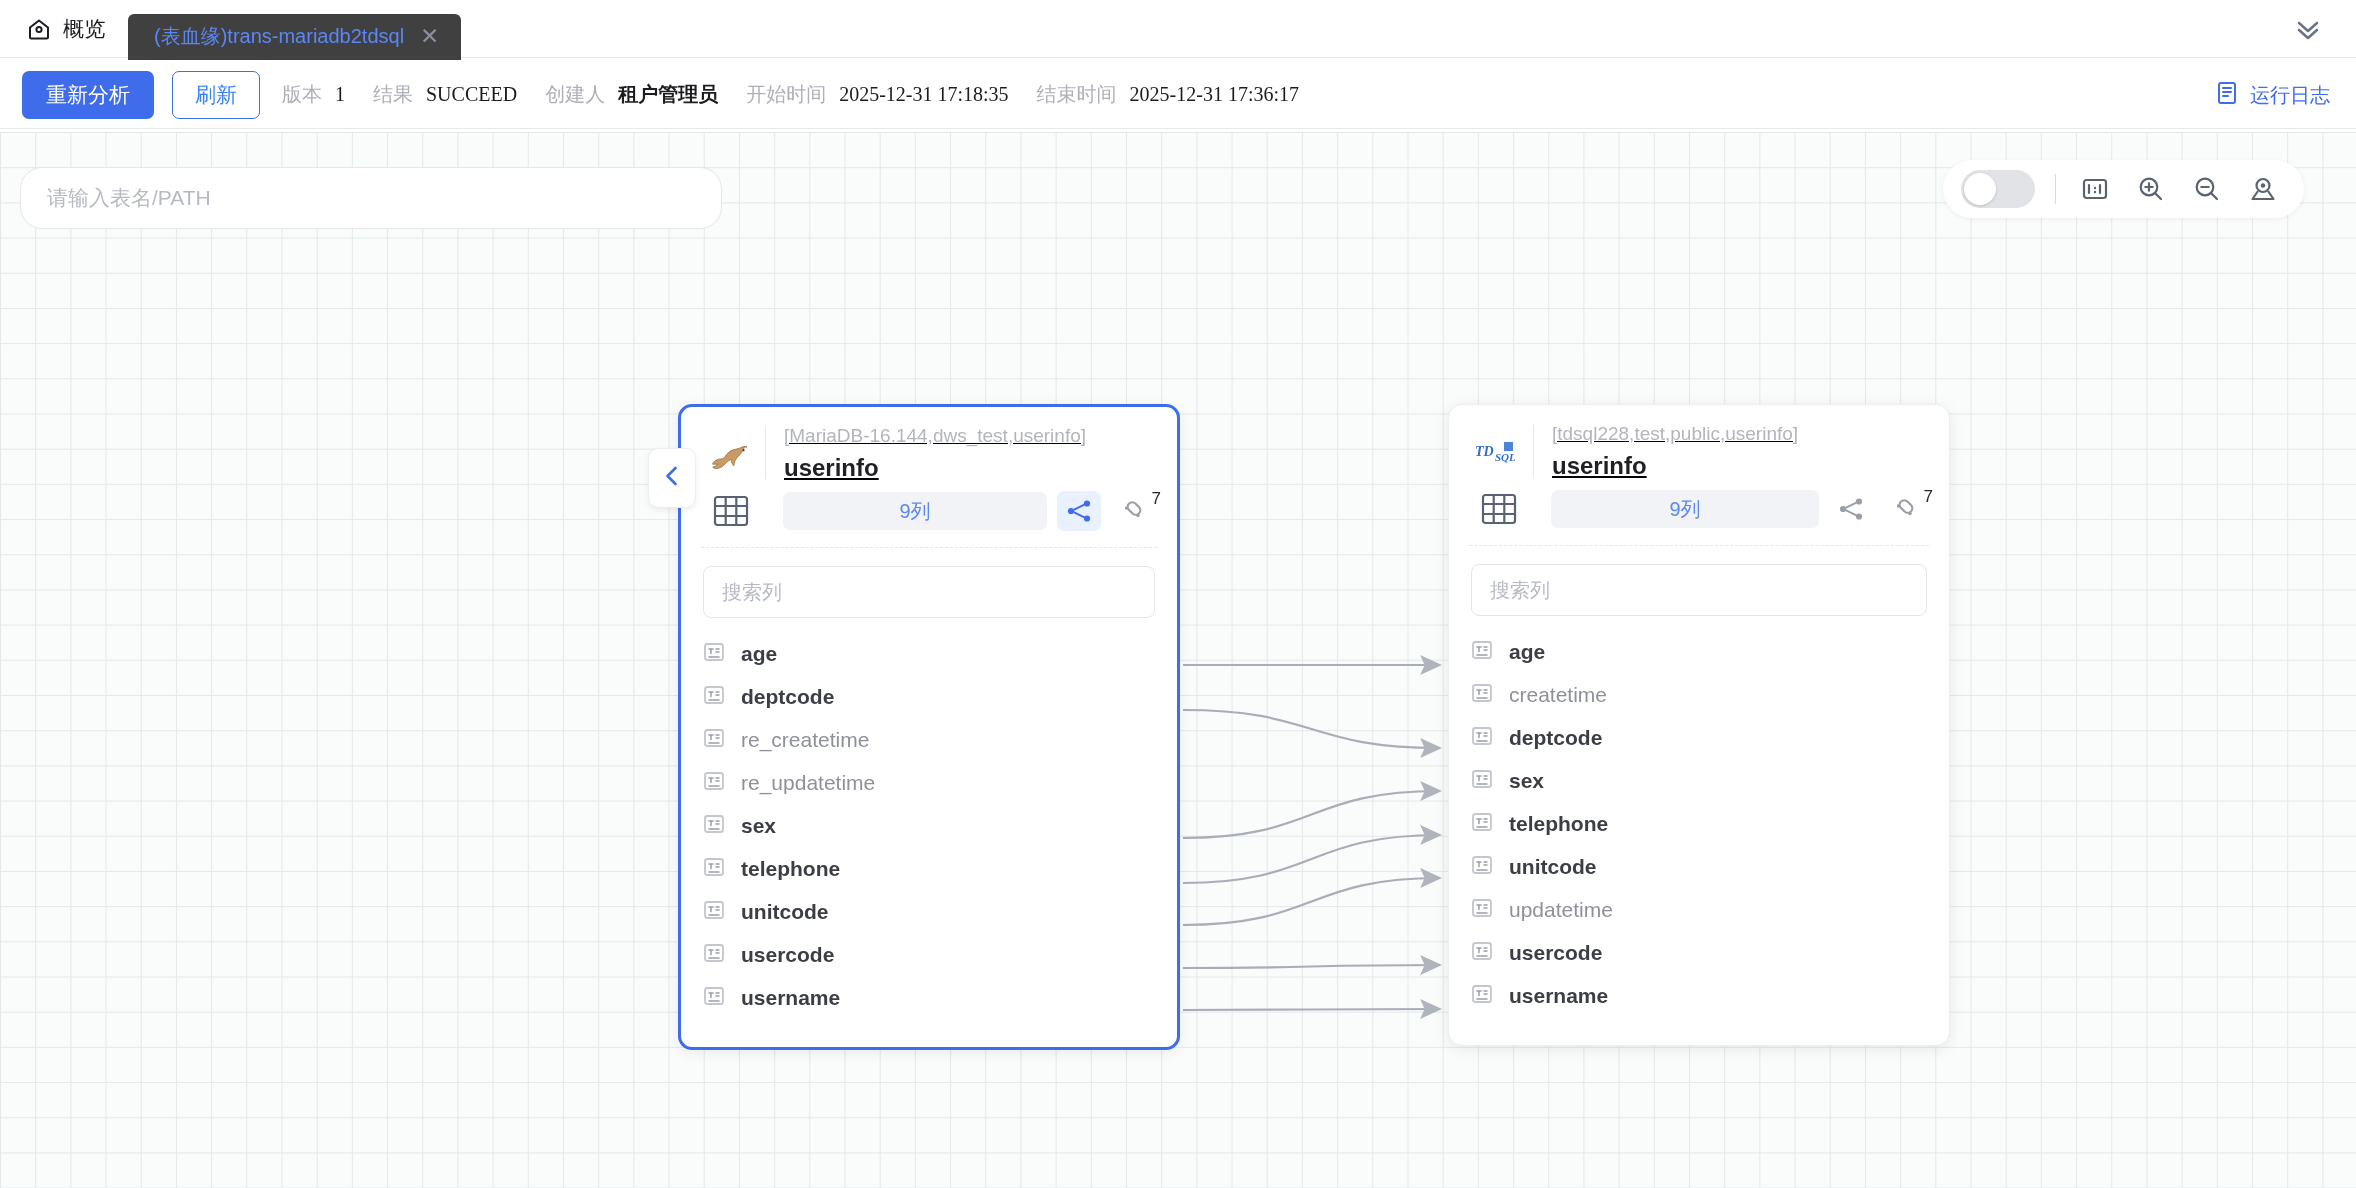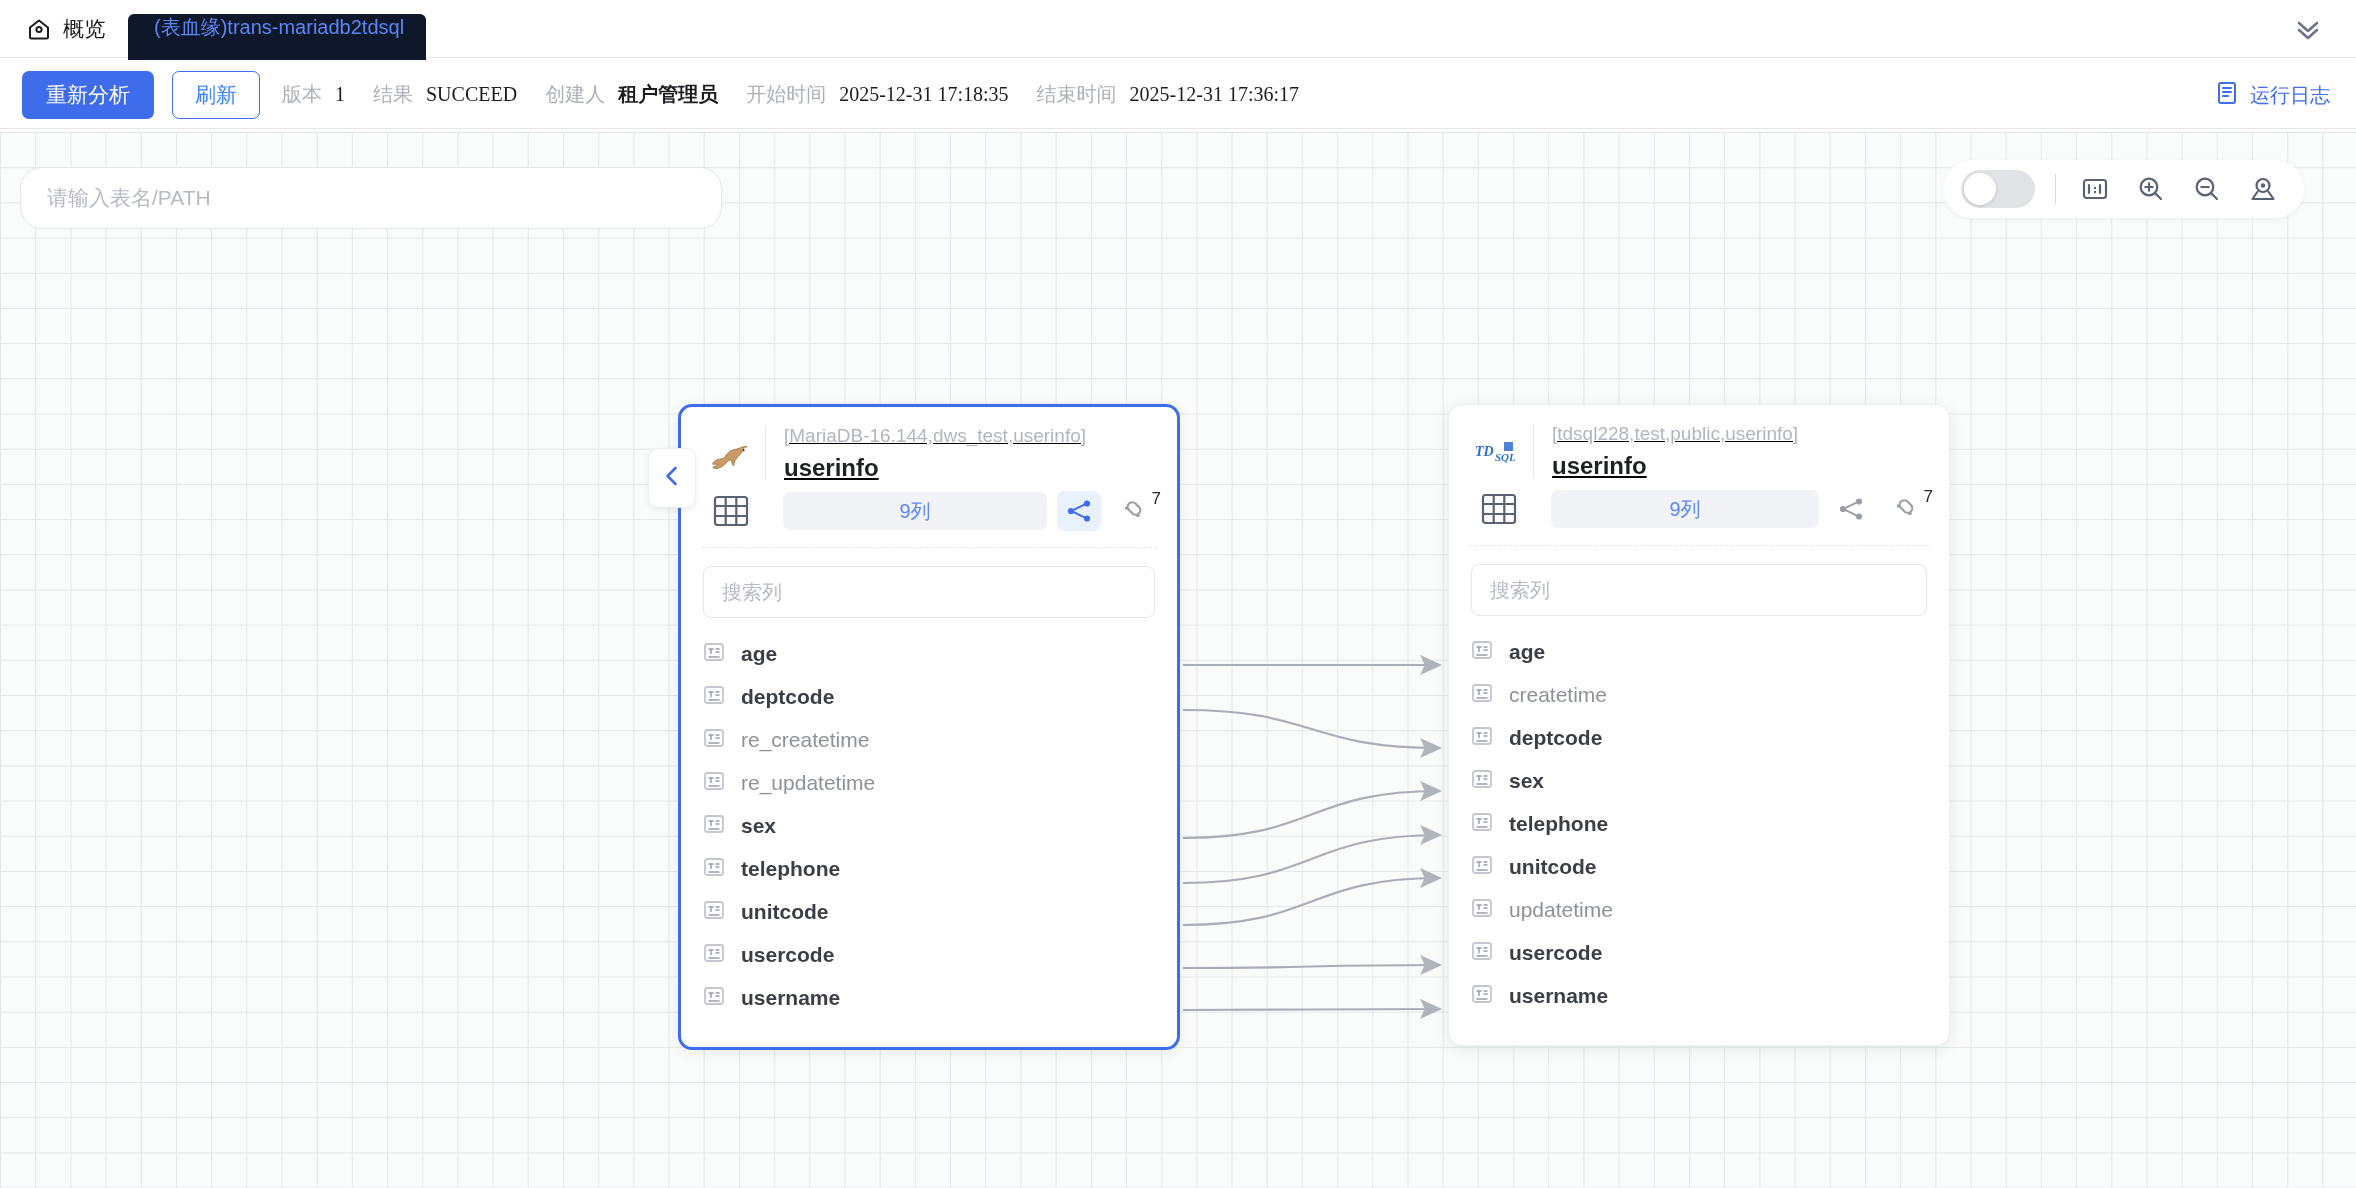--- a/index.html
+++ b/index.html
@@ -18,23 +18,22 @@
   }
   .home-tab {
     display: flex; align-items: center; gap: 11px;
     padding: 0 22px 0 26px; height: 62px;
   }
   .home-icon { width: 26px; height: 26px; display: block; }
   .home-label { font-size: 21px; color: #1b1b20; letter-spacing: .5px; }
   .doc-tab {
     display: flex; align-items: center; gap: 16px;
     height: 46px; padding: 0 22px 0 26px;
-    background: #0f172a; border-radius: 6px 6px 0 0;
+    background: #404040; border-radius: 6px 6px 0 0;
     margin-top: 16px;
-    flex-direction: column;
   }
   .doc-tab-label { font-size: 20px; color: #5b87f5; white-space: nowrap; }
   .tab-close { font-size: 23px; color: #8a8fa0; line-height: 1; cursor: pointer; }
   .collapse-all {
     position: absolute; right: 18px; top: 0; height: 62px;
     width: 60px; display: flex; align-items: center; justify-content: center;
     cursor: pointer;
   }
 
   

